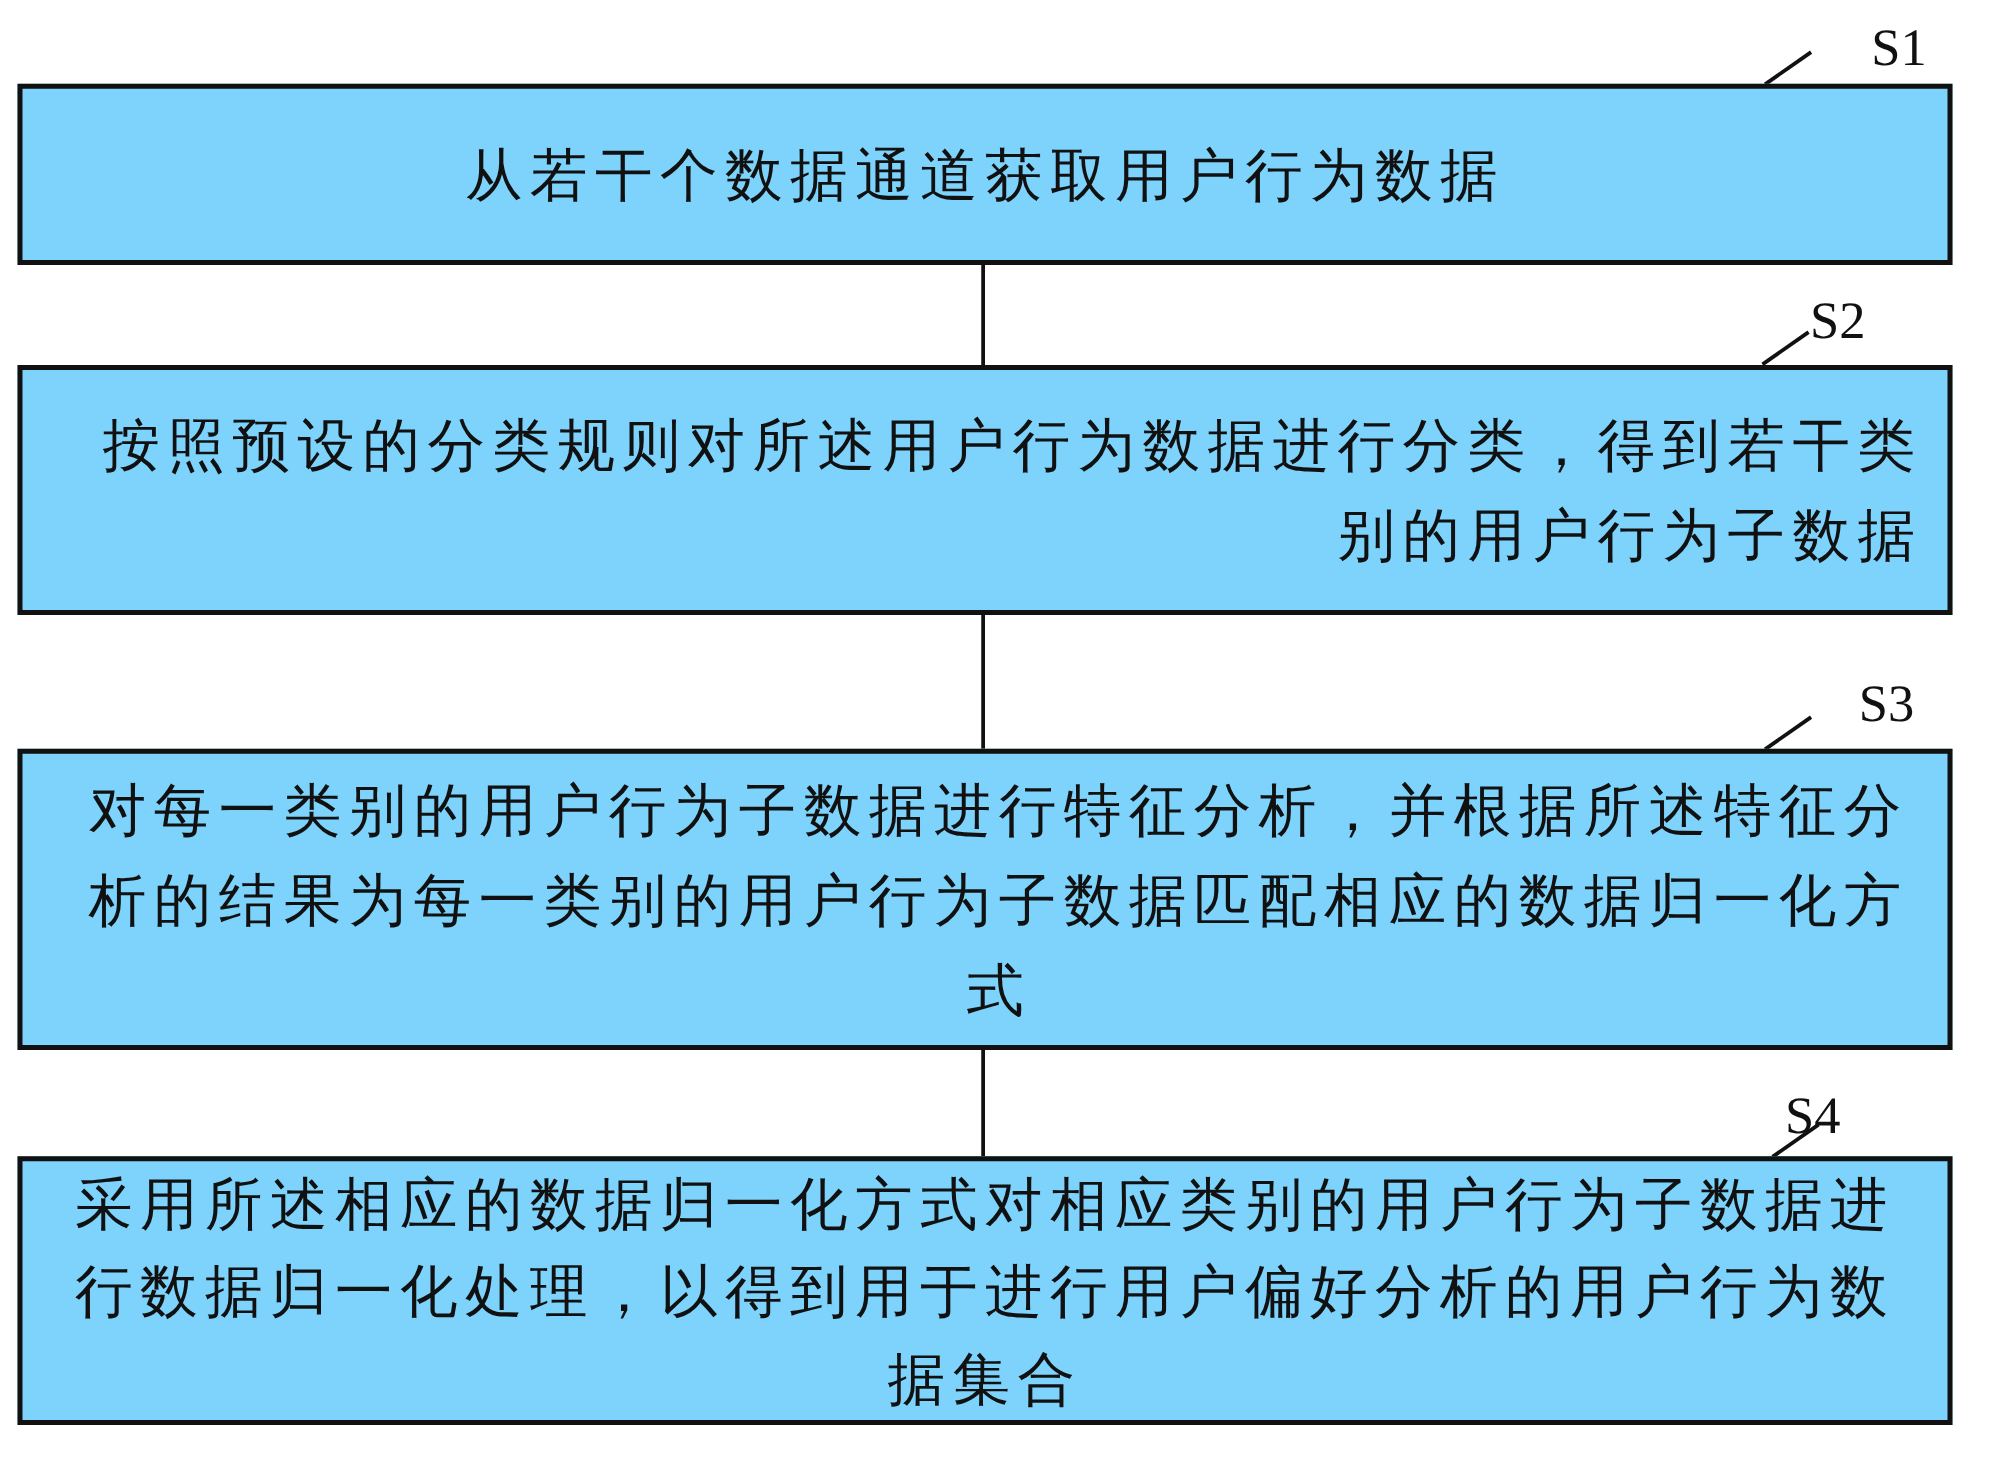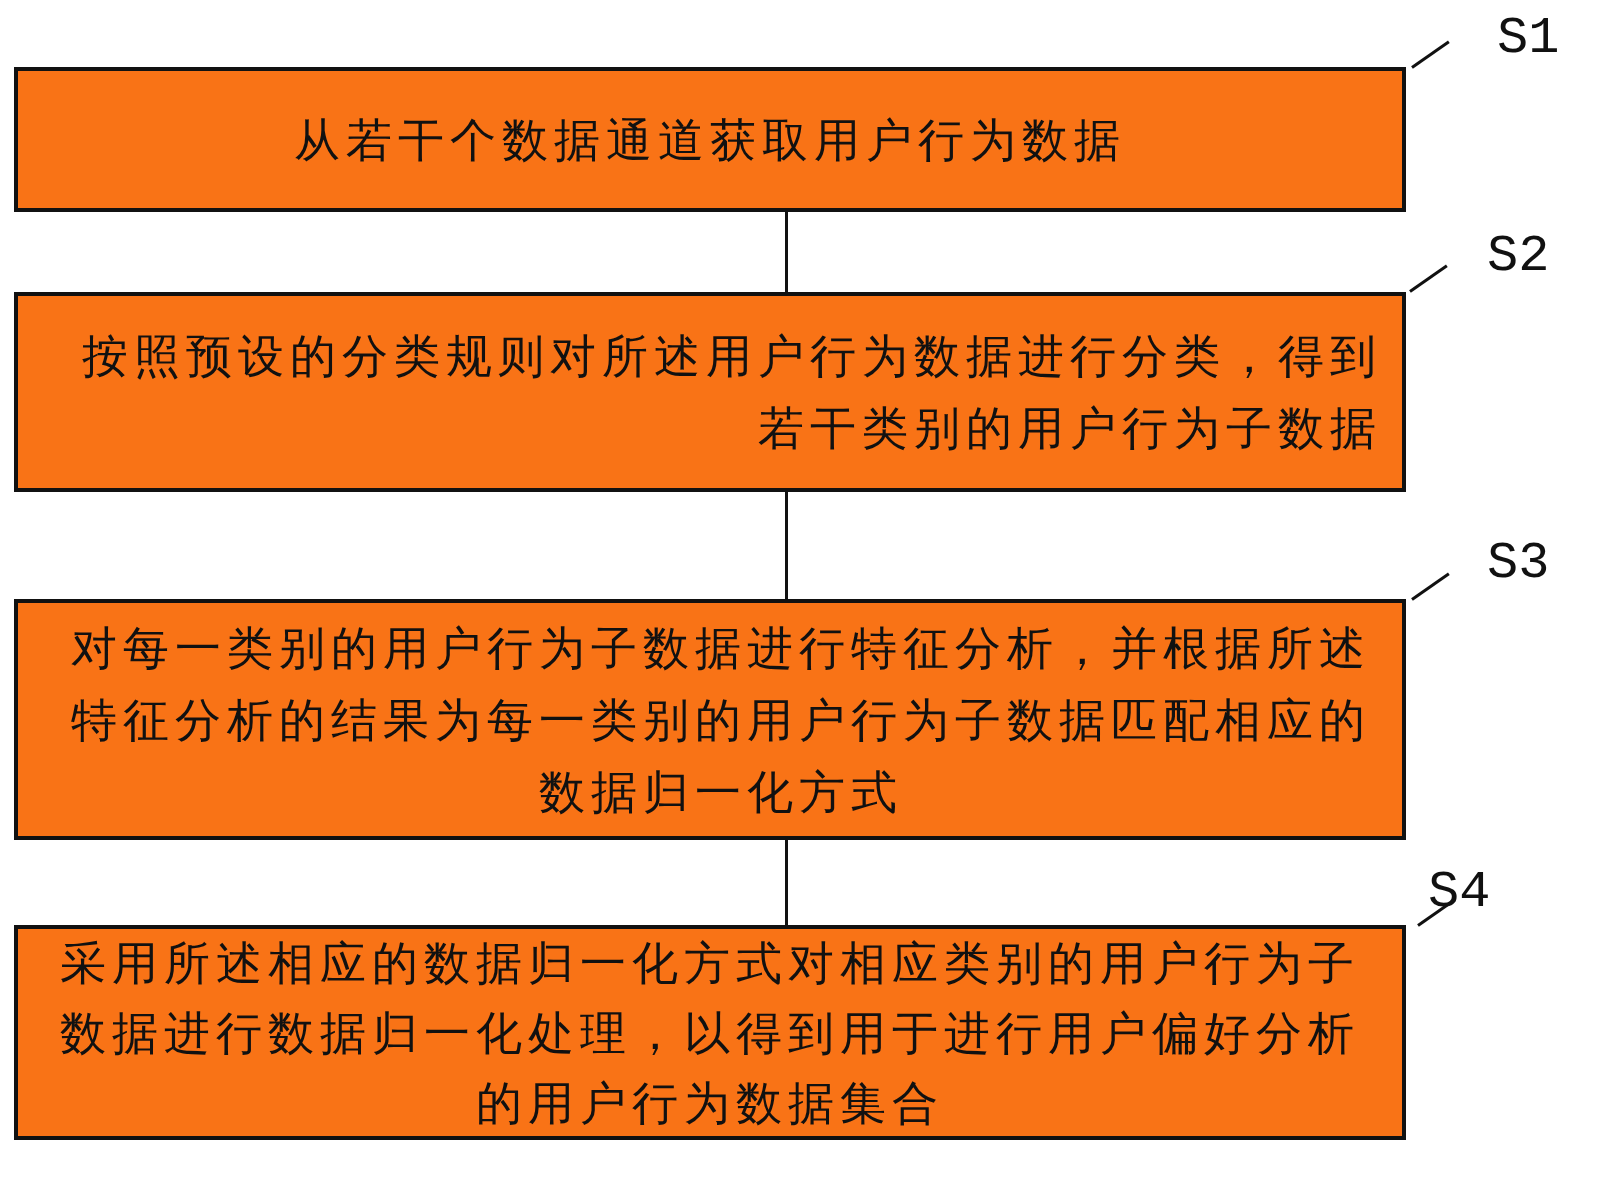--- a/index.html
+++ b/index.html
@@ -1,36 +1,36 @@
 <!DOCTYPE html>
 <html><head>
   <meta charset="utf-8">
   <style>
     html, body { margin:0; padding:0; background:#ffffff; }
     body { width:1602px; height:1180px; position:relative; overflow:hidden;
       font-family: "DejaVu Serif", "Liberation Serif", serif; color:#111; }
-    .box { position:absolute; left:14px; width:1392px; border:4px solid #111; box-sizing:border-box;
-      display:flex; align-items:center; justify-content:center; text-align:center; background:#f97316; }
+    .box { position:absolute; left:14px; width:1548px; border:4px solid #111; box-sizing:border-box;
+      display:flex; align-items:center; justify-content:center; text-align:center; background:#7dd3fc; }
     .box-text { font-size:46px; line-height:86px; letter-spacing:6px; padding:0 20px; }
     .connector { position:absolute; left:785px; width:3px; background:#111; }
-    .step-label { position:absolute; font-family:Liberation Mono, monospace; font-size:52px; line-height:42px; }
+    .step-label { position:absolute; font-family:Liberation Serif, serif; font-size:42px; line-height:42px; }
     .leader { position:absolute; height:3px; background:#111; transform-origin:left center; }
   </style>
 </head>
 <body>
 
 <div class="step-label" style="left:1497px; top:18px;">S1</div>
 <div class="leader" style="left:1412px; top:66px; width:45px; transform:rotate(-35deg);"></div>
 <div class="box" style="top:67px; height:145px;">
   <div class="box-text">从若干个数据通道获取用户行为数据</div>
 </div>
 
 <div class="connector" style="top:212px; height:80px;"></div>
 
-<div class="step-label" style="left:1487px; top:236px;">S2</div>
+<div class="step-label" style="left:1448px; top:236px;">S2</div>
 <div class="leader" style="left:1410px; top:290px; width:45px; transform:rotate(-35deg);"></div>
 <div class="box" style="top:292px; height:200px;text-align:right;">
   <div class="box-text" style="line-height:72px;">按照预设的分类规则对所述用户行为数据进行分类，得到若干类别的用户行为子数据</div>
 </div>
 
 <div class="connector" style="top:492px; height:107px;"></div>
 
 <div class="step-label" style="left:1487px; top:543px;">S3</div>
 <div class="leader" style="left:1412px; top:598px; width:45px; transform:rotate(-35deg);"></div>
 <div class="box" style="top:599px; height:241px;">

